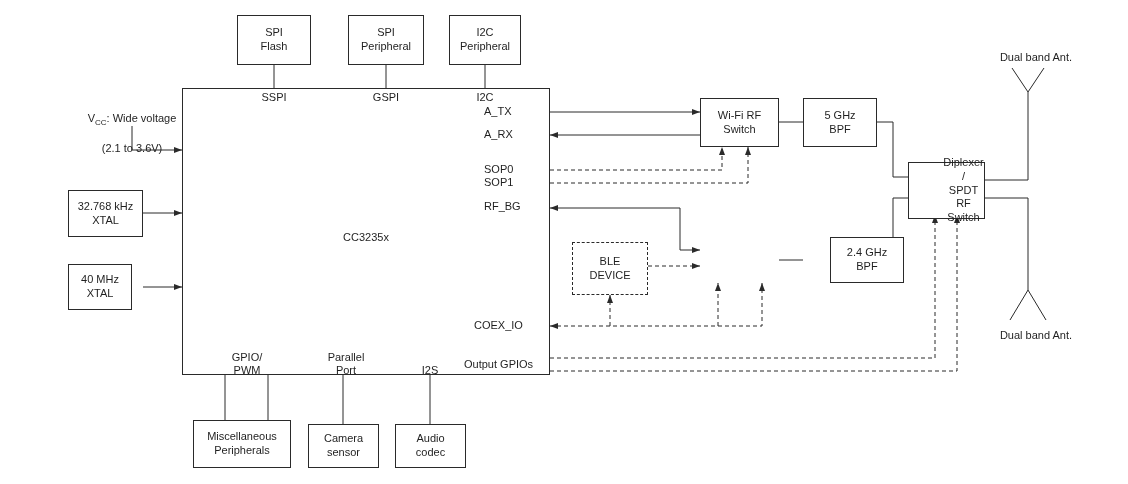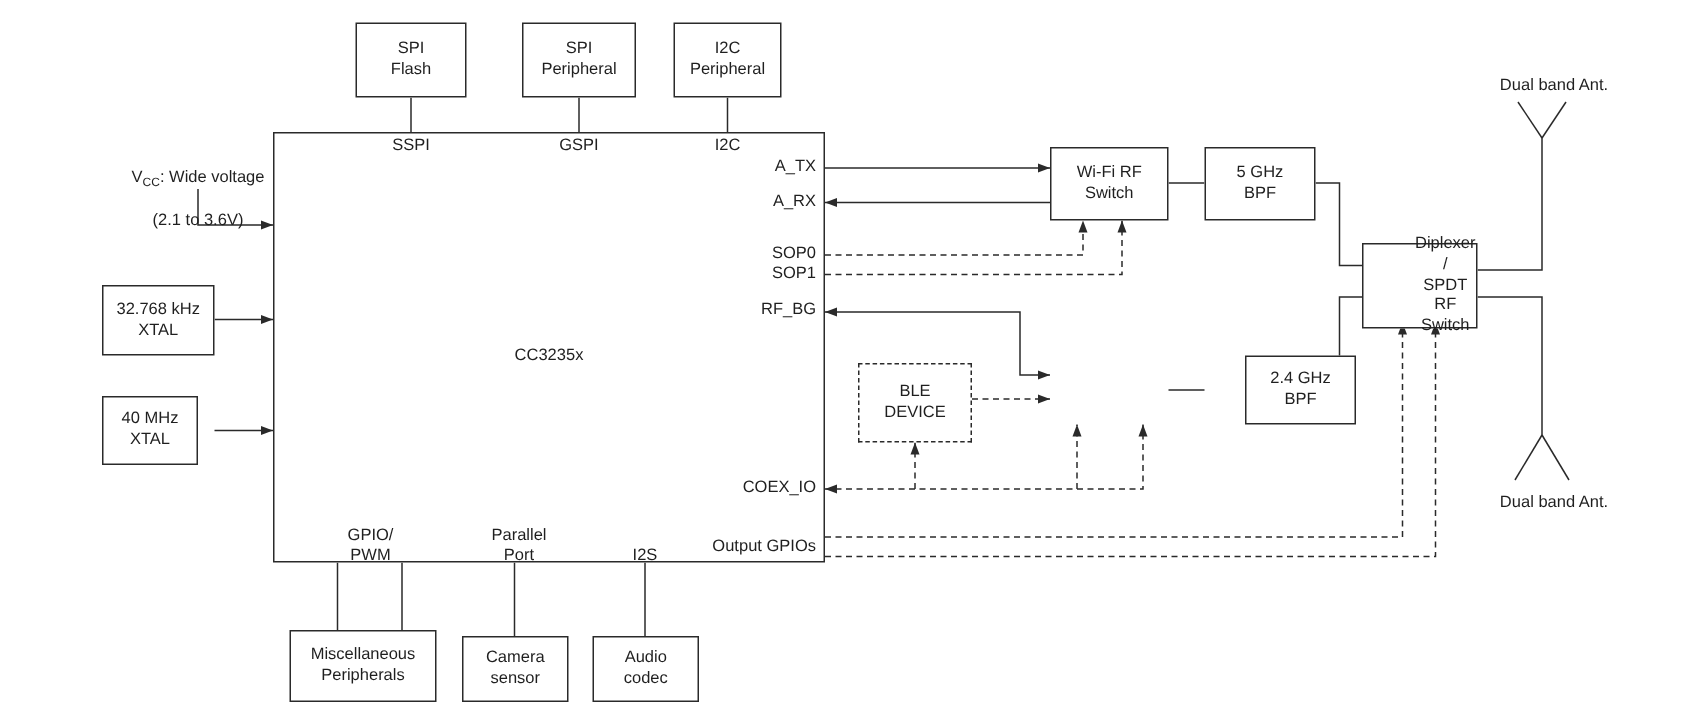--- a/index.html
+++ b/index.html
@@ -19,21 +19,21 @@
     text-align:center; font-size:11px; line-height:1.25;
     white-space:pre-line; padding:2px;
   }
   .box.dashed { border-style:dashed; }
   .chip { background:#ffffff; }
   .lbl {
     position:absolute; font-size:11px; line-height:13px;
     white-space:pre-line;
   }
   .lbl.c { text-align:center; }
-  .lbl.r { text-align:right; }
+  .lbl.r { }
   .sub { font-size:8px; vertical-align:sub; }
 </style>
 </head>
 <body>
 
 <div class="canvas">
 
   <svg class="wires" width="1128" height="484" viewBox="0 0 1128 484">
     <defs>
       <marker id="ah" viewBox="0 0 8 8" markerWidth="8" markerHeight="8" refX="8" refY="4" orient="auto-start-reverse" markerUnits="userSpaceOnUse">

